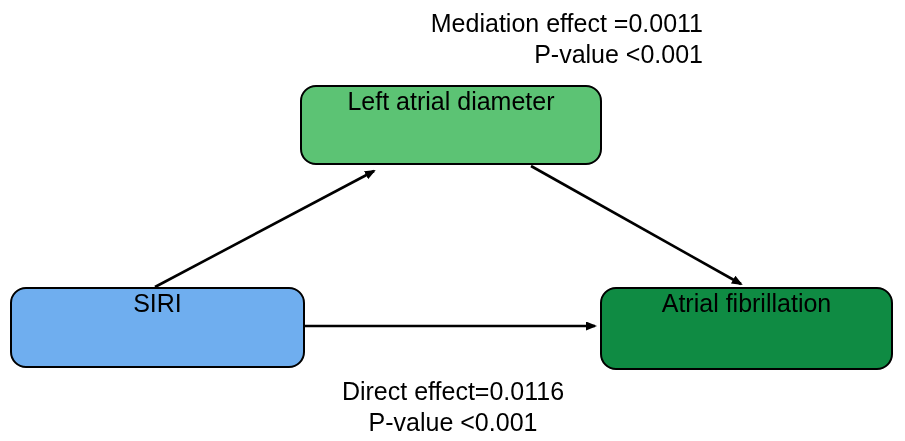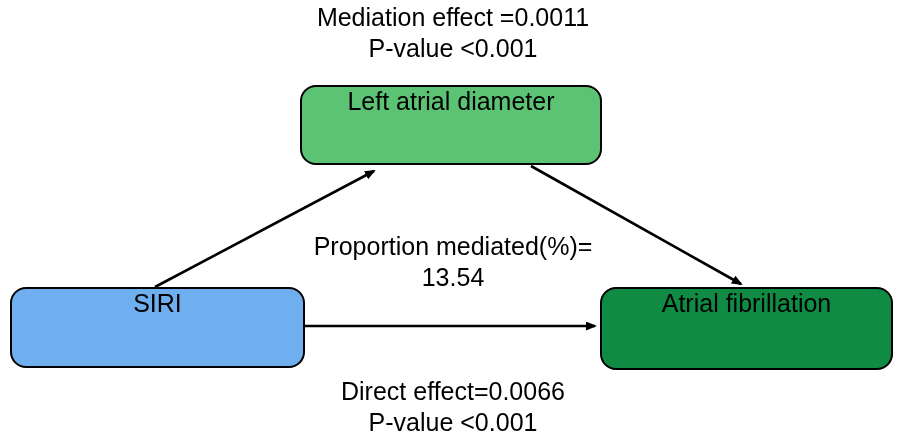--- a/index.html
+++ b/index.html
@@ -36,21 +36,21 @@
     left:10px;top:287px;width:295px;height:81px;
     background:#6faeef;
   }
   .node-outcome{
     left:600px;top:287px;width:293px;height:83px;
     background:#0f8b43;
   }
   #arrow-layer{
     position:absolute;left:0;top:0;width:905px;height:441px;
   }
-  .annot-top{left:203px;top:2px;width:500px;}
+  .annot-top{left:203px;top:8px;width:500px;text-align:right;}
   .annot-mid{left:203px;top:231px;width:500px;}
   .annot-bottom{left:208px;top:376px;width:490px;}
 </style>
 </head>
 <body>
 
 <div id="canvas">
 
   <svg id="arrow-layer" viewBox="0 0 905 441" xmlns="http://www.w3.org/2000/svg" aria-hidden="true">
     <defs>
@@ -65,31 +65,27 @@
 
   <div class="annot annot-top">
     <div>Mediation effect =0.0011</div>
     <div>P-value &lt;0.001</div>
   </div>
 
   <div class="node node-mediator">
     <span>Left atrial diameter</span>
   </div>
 
-  <div class="annot annot-mid">
-    <div>Proportion mediated(%)=</div>
-    <div>13.54</div>
-  </div>
 
   <div class="node node-outcome">
     <span>Atrial fibrillation</span>
   </div>
 
   <div class="node node-exposure">
     <span>SIRI</span>
   </div>
 
   <div class="annot annot-bottom">
-    <div>Direct effect=0.0066</div>
+    <div>Direct effect=0.0116</div>
     <div>P-value &lt;0.001</div>
   </div>
 
 </div>
 
 </body></html>

